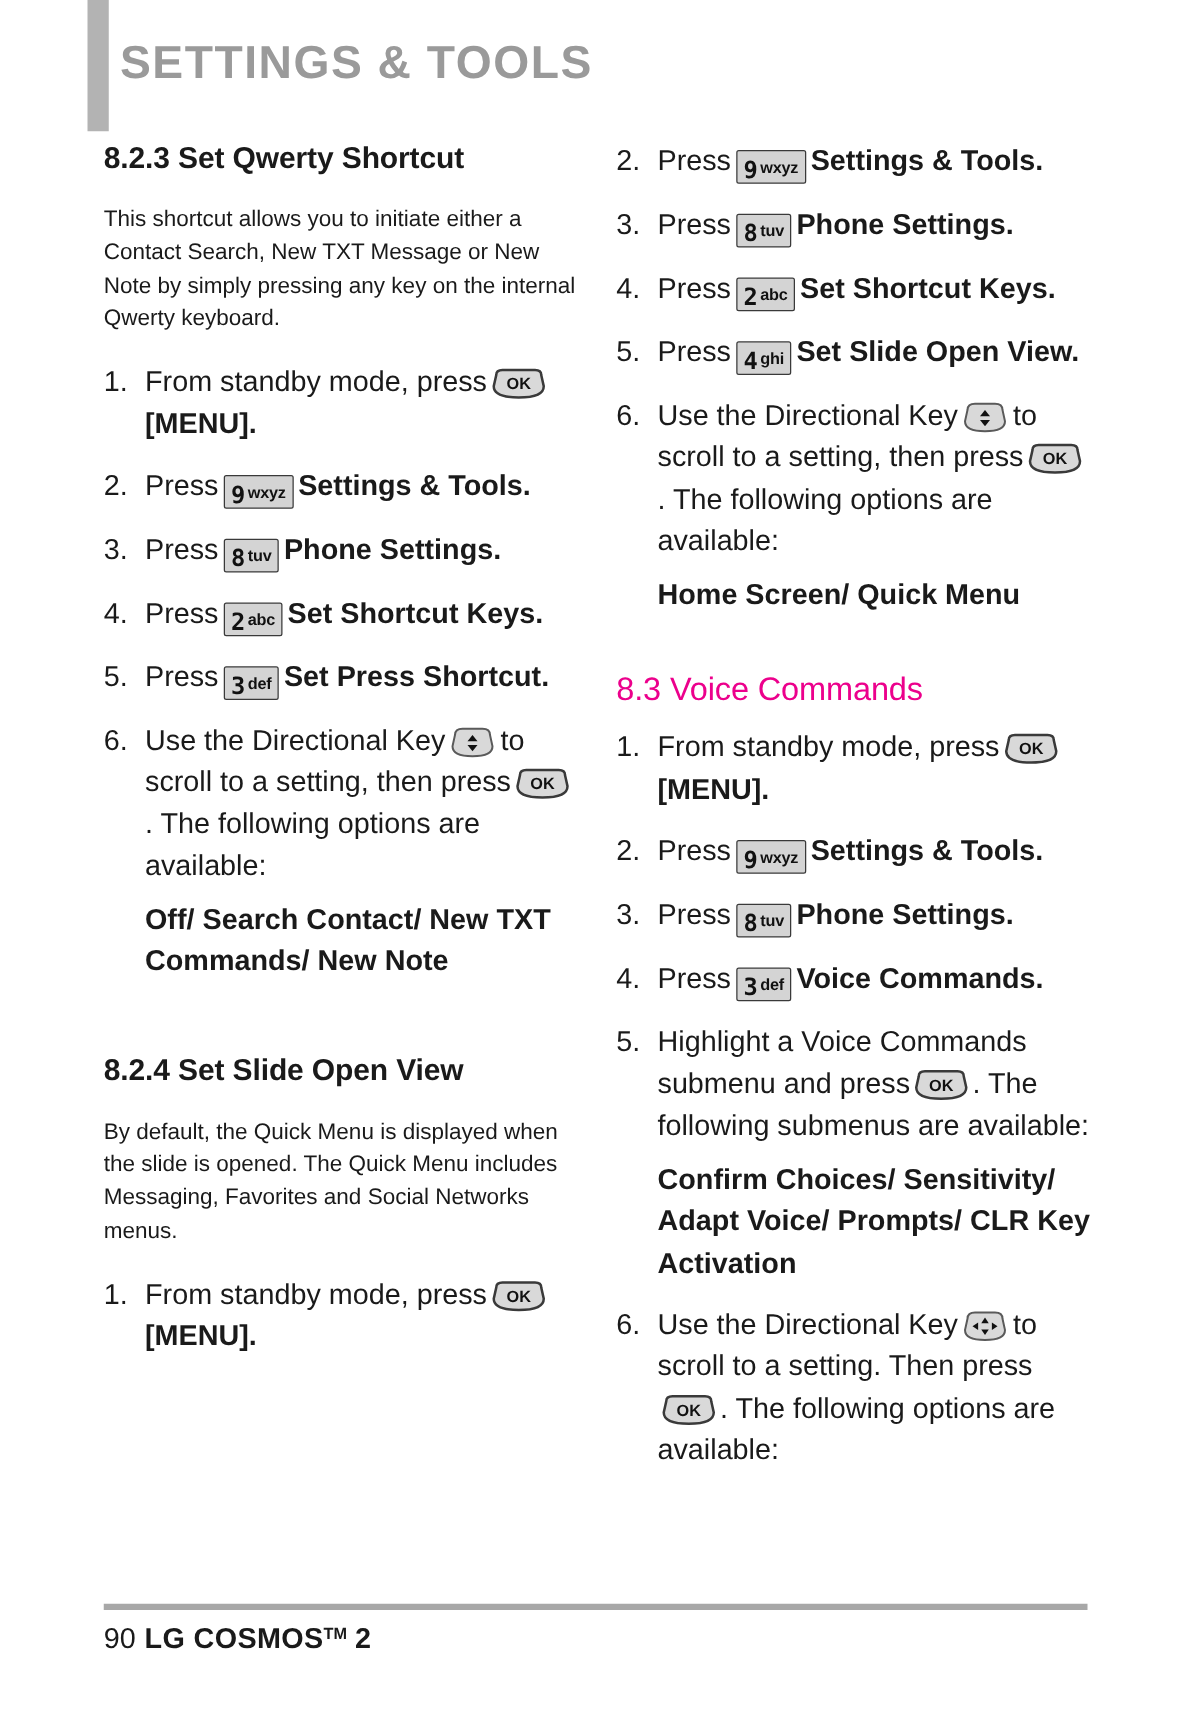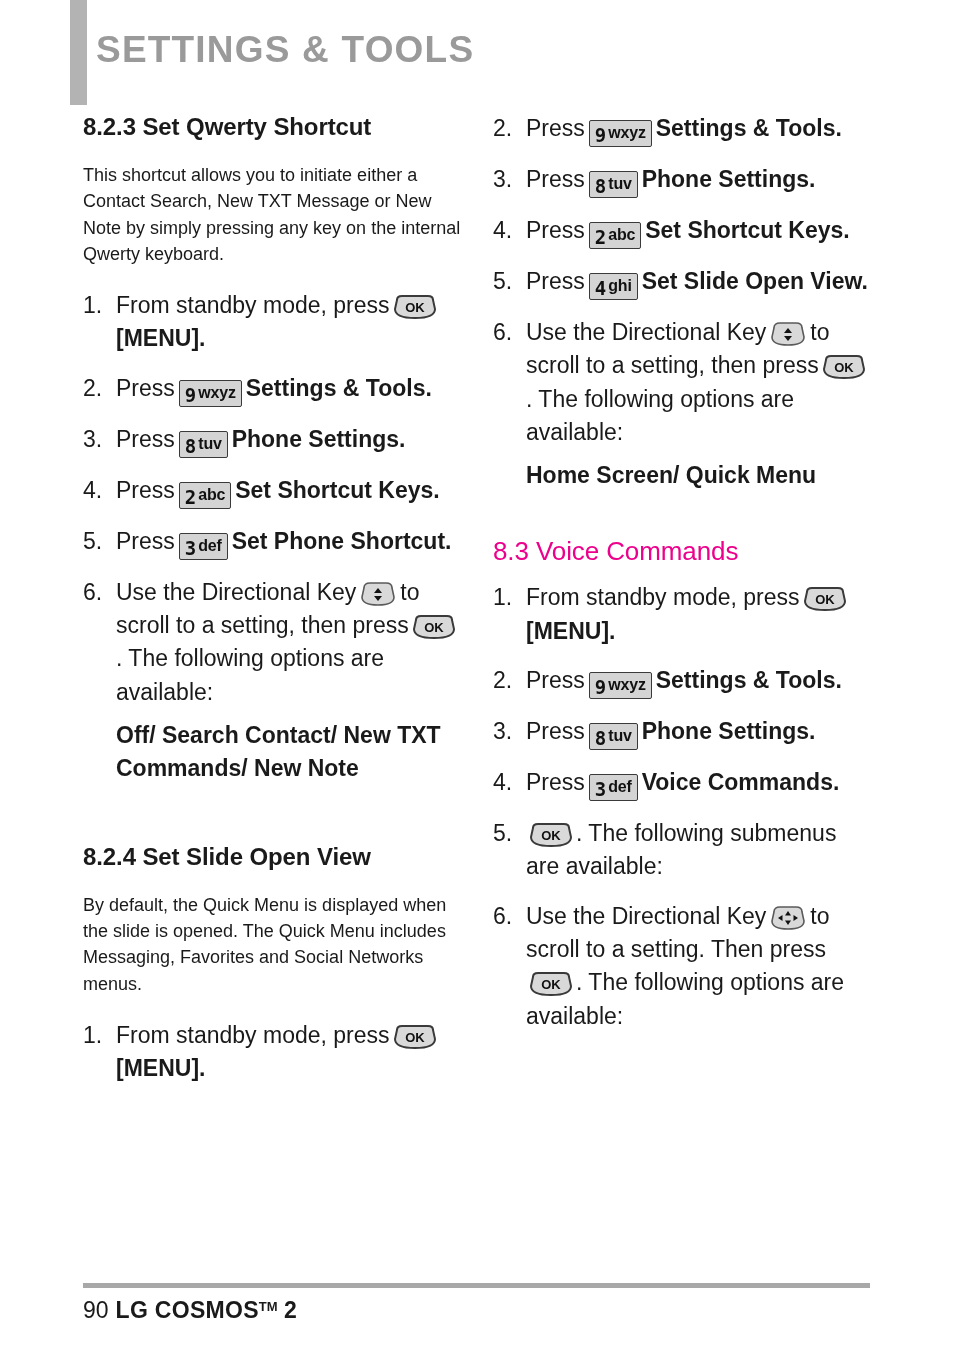--- a/index.html
+++ b/index.html
@@ -124,21 +124,21 @@
     font-weight: 700;
     font-size: 19px;
     color: #111;
     letter-spacing: -1px;
     position: relative;
     top: 1px;
   }
   .keycap .letters {
     font-family: "Liberation Sans", sans-serif;
     font-weight: 700;
-    font-size: 16px;
+    font-size: 13px;
     color: #111;
     margin-left: 3px;
     position: relative;
     top: -3px;
     letter-spacing: -0.2px;
   }
 
   .okkey {
     display: inline-block;
     vertical-align: -7px;
@@ -208,21 +208,21 @@
 
       <li>
         <span class="num">3.</span><span class="step-text">Press</span><span class="keycap"><span class="digit">8</span><span class="letters">tuv</span></span><span class="bold">Phone Settings.</span>
       </li>
 
       <li>
         <span class="num">4.</span><span class="step-text">Press</span><span class="keycap"><span class="digit">2</span><span class="letters">abc</span></span><span class="bold">Set Shortcut Keys.</span>
       </li>
 
       <li>
-        <span class="num">5.</span><span class="step-text">Press</span><span class="keycap"><span class="digit">3</span><span class="letters">def</span></span><span class="bold">Set Phone Shortcut.</span>
+        <span class="num">5.</span><span class="step-text">Press</span><span class="keycap"><span class="digit">3</span><span class="letters">def</span></span><span class="bold">Set Press Shortcut.</span>
       </li>
 
       <li>
         <span class="num">6.</span><span class="step-text">Use the Directional Key</span><span class="dirkey"><svg viewBox="0 0 38 28" width="38" height="28">
               <path d="M5 8 Q5 3 11 3 L27 3 Q33 3 33 8 L35 17 Q35 25 19 25 Q3 25 3 17 Z" fill="#d9d9d9" stroke="#5a5a5a" stroke-width="1.6"></path>
               <polygon points="19,8 23,13 15,13" fill="#111"></polygon>
               <polygon points="19,21 23,16 15,16" fill="#111"></polygon>
             </svg></span><span class="step-text">to scroll to a setting, then press</span><span class="okkey"><svg viewBox="0 0 44 26" width="44" height="26">
               <path d="M4 6 Q4 2 9 2 L35 2 Q40 2 40 6 L42 15 Q42 24 22 24 Q2 24 2 15 Z" fill="#d9d9d9" stroke="#3a3a3a" stroke-width="2"></path>
               <text x="22" y="17.5" font-family="Liberation Sans, sans-serif" font-size="13" font-weight="700" fill="#111" text-anchor="middle">OK</text>
@@ -299,24 +299,25 @@
 
       <li>
         <span class="num">3.</span><span class="step-text">Press</span><span class="keycap"><span class="digit">8</span><span class="letters">tuv</span></span><span class="bold">Phone Settings.</span>
       </li>
 
       <li>
         <span class="num">4.</span><span class="step-text">Press</span><span class="keycap"><span class="digit">3</span><span class="letters">def</span></span><span class="bold">Voice Commands.</span>
       </li>
 
       <li>
-        <span class="num">5.</span><span class="okkey"><svg viewBox="0 0 44 26" width="44" height="26">
+        <span class="num">5.</span><span class="step-text">Highlight a Voice Commands submenu and press</span><span class="okkey"><svg viewBox="0 0 44 26" width="44" height="26">
               <path d="M4 6 Q4 2 9 2 L35 2 Q40 2 40 6 L42 15 Q42 24 22 24 Q2 24 2 15 Z" fill="#d9d9d9" stroke="#3a3a3a" stroke-width="2"></path>
               <text x="22" y="17.5" font-family="Liberation Sans, sans-serif" font-size="13" font-weight="700" fill="#111" text-anchor="middle">OK</text>
             </svg></span><span class="step-text">. The following submenus are available:</span>
+        <span class="opts">Confirm Choices/ Sensitivity/ Adapt Voice/ Prompts/ CLR Key Activation</span>
       </li>
 
       <li>
         <span class="num">6.</span><span class="step-text">Use the Directional Key</span><span class="dirkey"><svg viewBox="0 0 38 28" width="38" height="28">
               <path d="M5 8 Q5 3 11 3 L27 3 Q33 3 33 8 L35 17 Q35 25 19 25 Q3 25 3 17 Z" fill="#d9d9d9" stroke="#5a5a5a" stroke-width="1.6"></path>
               <polygon points="19,7 22,11.5 16,11.5" fill="#111"></polygon>
               <polygon points="19,21 22,16.5 16,16.5" fill="#111"></polygon>
               <polygon points="9,14 13.5,11 13.5,17" fill="#111"></polygon>
               <polygon points="29,14 24.5,11 24.5,17" fill="#111"></polygon>
             </svg></span><span class="step-text">to scroll to a setting. Then press</span><span class="okkey"><svg viewBox="0 0 44 26" width="44" height="26">

